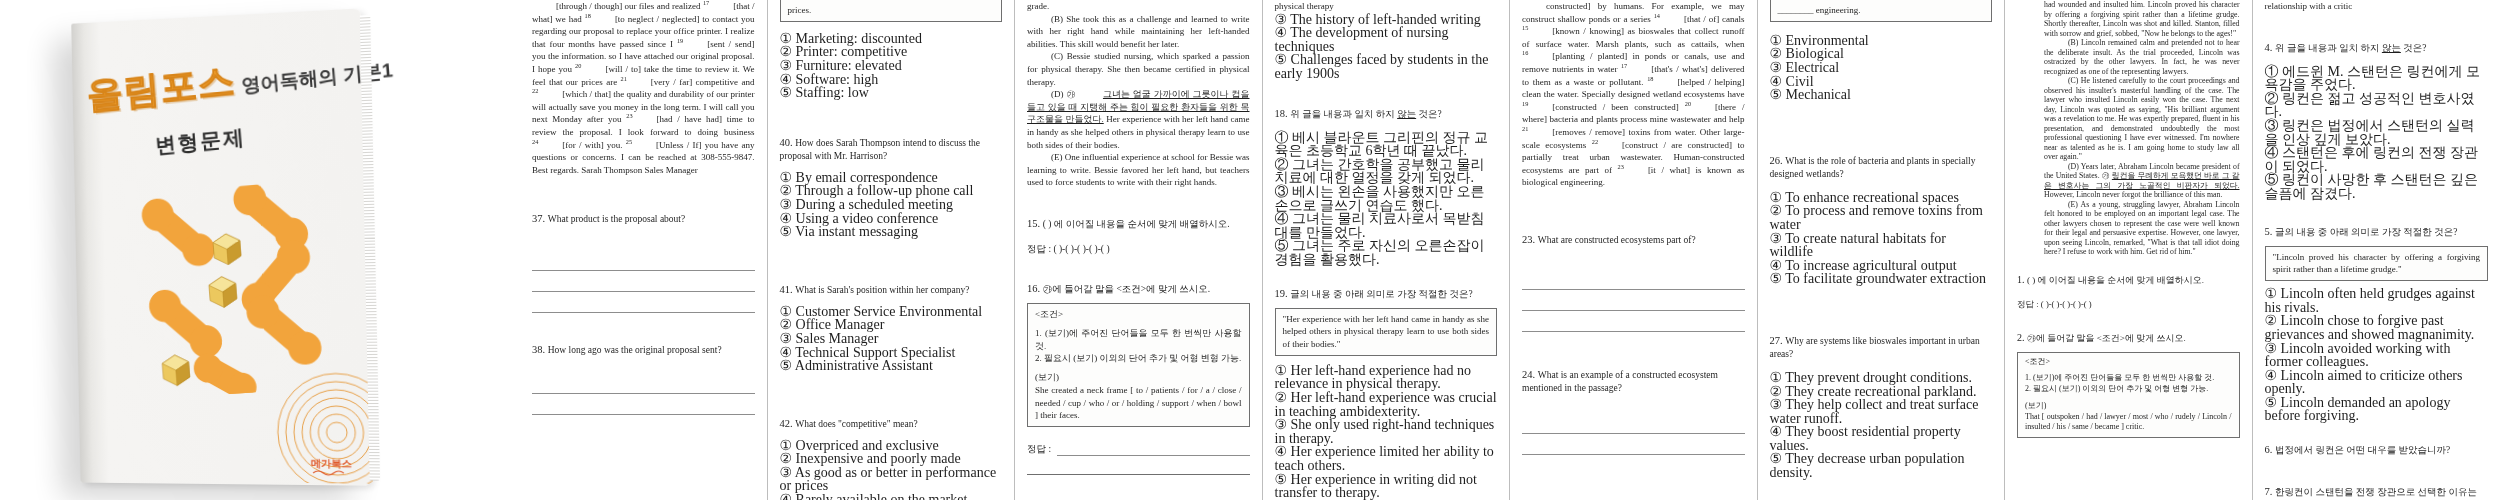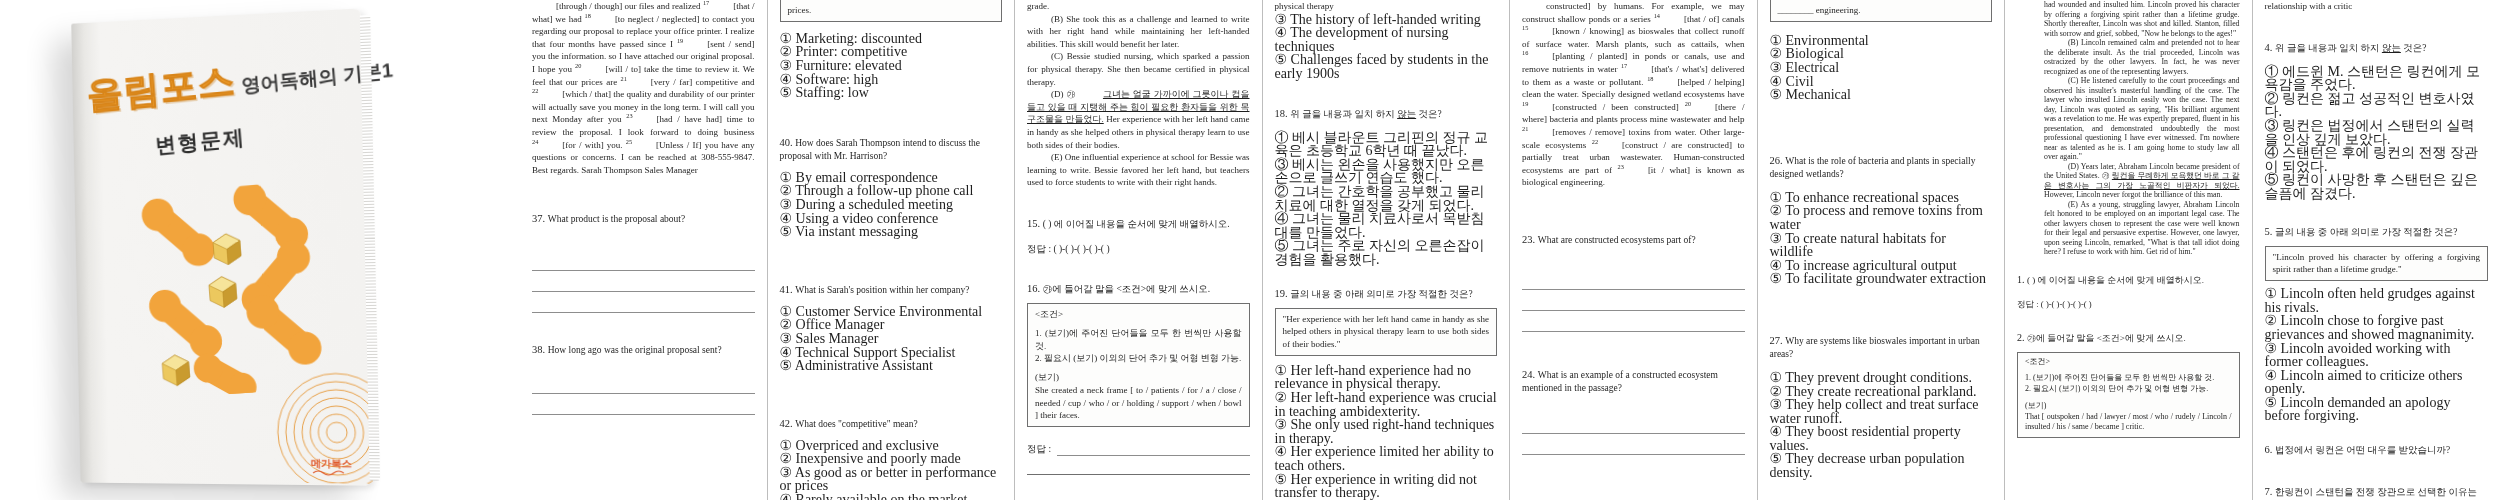--- a/index.html
+++ b/index.html
@@ -212,22 +212,22 @@
       <div class="opts">
         <div class="optline"><span>③ The history of left-handed writing</span></div>
         <div class="optline"><span>④ The development of nursing techniques</span></div>
         <div class="optline"><span>⑤ Challenges faced by students in the early 1900s</span></div>
       </div>
       <div style="height: 26px;"></div>
       <div class="q"><span class="num">18. </span><span>위 글을 내용과 일치 하지 </span><span class="u">않는</span><span> 것은?</span></div>
       <div style="height: 10px;"></div>
       <div class="opts">
         <div class="optline"><span>① 베시 블라운트 그리핀의 정규 교육은 초등학교 6학년 때 끝났다.</span></div>
+        <div class="optline"><span>② 그녀는 간호학을 공부했고 물리 치료에 대한 열정을 갖게 되었다.</span></div>
         <div class="optline"><span>③ 베시는 왼손을 사용했지만 오른손으로 글쓰기 연습도 했다.</span></div>
-        <div class="optline"><span>② 그녀는 간호학을 공부했고 물리 치료에 대한 열정을 갖게 되었다.</span></div>
         <div class="optline"><span>④ 그녀는 물리 치료사로서 목받침대를 만들었다.</span></div>
         <div class="optline"><span>⑤ 그녀는 주로 자신의 오른손잡이 경험을 활용했다.</span></div>
       </div>
       <div style="height: 20px;"></div>
       <div class="q"><span class="num">19. </span><span>글의 내용 중 아래 의미로 가장 적절한 것은?</span></div>
       <div class="box">
         <div class="boxline"><span>"Her experience with her left hand came in handy as she helped others in physical therapy learn to use both sides of their bodies."</span></div>
       </div>
       <div style="height: 8px;"></div>
       <div class="opts">

